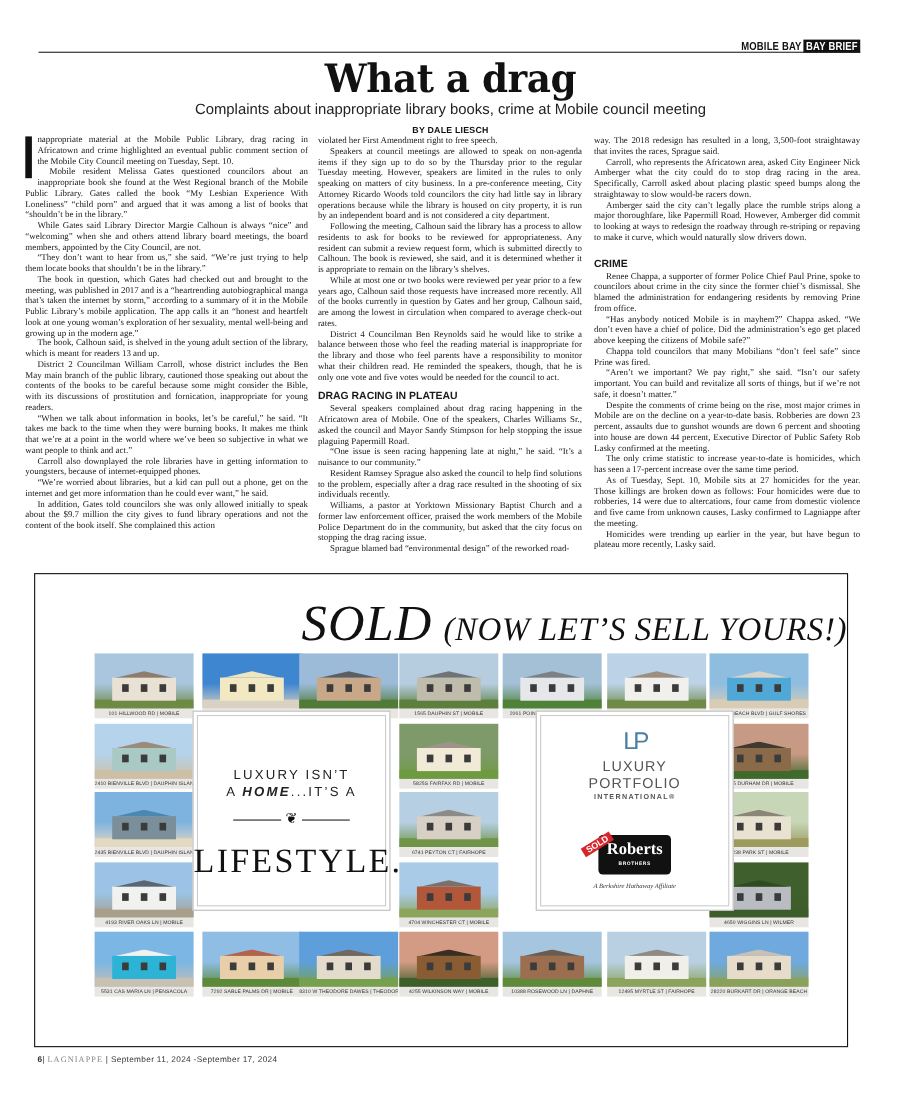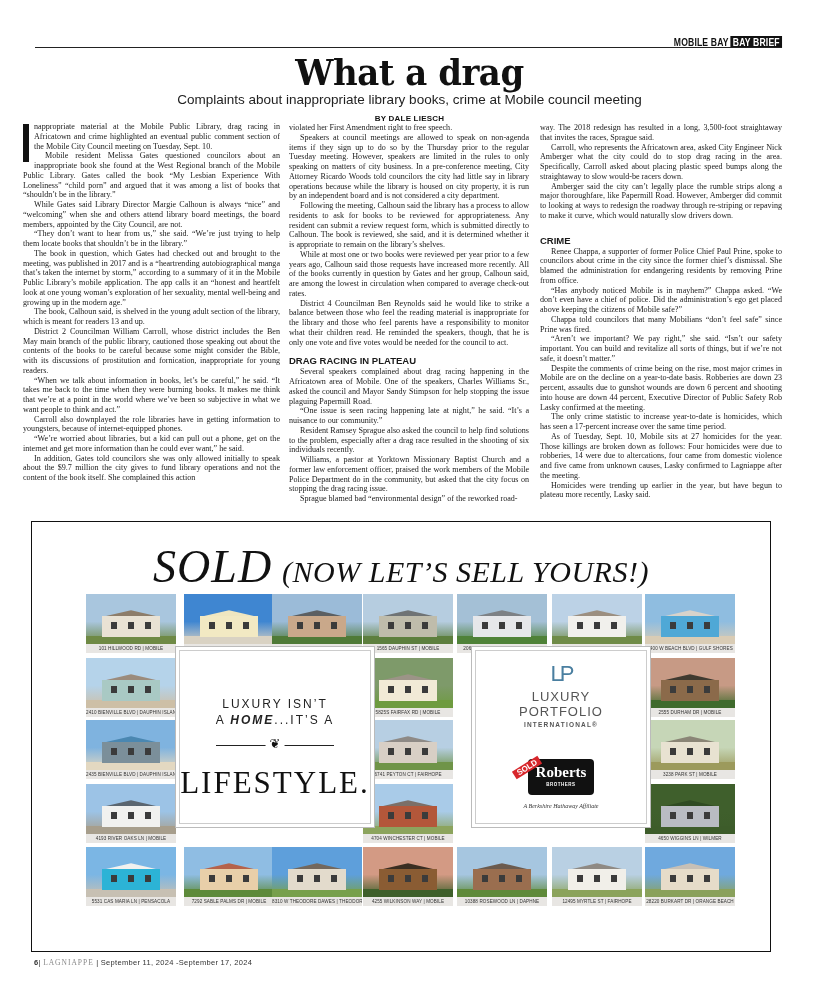--- a/index.html
+++ b/index.html
@@ -13,21 +13,21 @@
   .byline{position:absolute;left:282px;width:255px;top:114px;text-align:center;font-family:"Liberation Sans",sans-serif;font-weight:bold;font-size:8px;letter-spacing:0.2px;}
   .col{position:absolute;top:122px;font-size:8.1px;line-height:9.75px;text-align:justify;color:#1a1a1a;}
   .col p{margin:0;text-indent:11px;}
   .col p.noindent{text-indent:0;}
   .col h3{margin:8px 0 1px 0;font-family:"Liberation Sans",sans-serif;font-weight:bold;font-size:9.5px;line-height:11px;}
   .col1{left:23px;width:257px;}
   .col2{left:289px;width:240px;top:123px;}
   .col3{left:540px;width:242px;top:123px;}
   .dropcap{float:left;width:6px;height:38px;background:#111;margin:2px 5px 0 0;}
   .ad{position:absolute;left:31px;top:521px;width:740px;height:431px;border:1.5px solid #111;box-sizing:border-box;}
-  .ad-title{position:absolute;left:0;right:0;top:18px;text-align:center;font-family:"Liberation Serif",serif;font-style:italic;color:#111;white-space:nowrap;}
+  .ad-title{position:absolute;left:0;right:0;top:18px;text-align:right;font-family:"Liberation Serif",serif;font-style:italic;color:#111;white-space:nowrap;}
   .ad-title .big{font-size:46px;letter-spacing:1px;}
   .ad-title .small{font-size:30px;letter-spacing:0.5px;margin-left:10px;}
   .tile{position:absolute;width:90px;}
   .tile .photo{width:90px;height:50px;position:relative;overflow:hidden;}
   .tile .cap{height:9px;background:#e8e6e3;font-family:"Liberation Sans",sans-serif;font-size:4.6px;line-height:9px;text-align:center;color:#333;white-space:nowrap;overflow:hidden;letter-spacing:0.1px;}
   .house{position:absolute;left:18%;right:18%;bottom:14%;height:42%;}
   .roof{position:absolute;left:-6%;right:-6%;top:-28%;height:30%;clip-path:polygon(8% 100%,50% 0,92% 100%);}
   .grass{position:absolute;left:0;right:0;bottom:0;height:16%;}
   .win{position:absolute;top:30%;width:10%;height:30%;background:#3b3b3b;}
   .center-panel{position:absolute;border:1px solid #bbb;background:#fff;box-sizing:border-box;}
@@ -383,31 +383,31 @@
             <div class="roof" style="background: rgb(199, 192, 182);"></div>
             <div class="win" style="left:15%"></div>
             <div class="win" style="left:45%"></div>
             <div class="win" style="left:75%"></div>
           </div>
         </div>
         <div class="cap">28220 BURKART DR | ORANGE BEACH</div>
       </div>
     </div>
 
-  <div class="center-panel" style="left:143px;top:124px;width:200px;height:182px;">
+  <div class="center-panel" style="left:143px;top:124px;width:180px;height:182px;">
     <div class="inner"></div>
     <div class="lux1" style="top:50px;">LUXURY ISN’T</div>
     <div class="lux1" style="top:66px;"><span>A </span><b style="font-style:italic;">HOME</b><span>...IT’S A</span></div>
     <div class="flourish" style="top:98px;">
         <span class="orn">❦</span>
       </div>
     <div class="lifestyle" style="top:118px;">LIFESTYLE.</div>
   </div>
 
-  <div class="center-panel" style="left:439px;top:124px;width:180px;height:182px;">
+  <div class="center-panel" style="left:455px;top:124px;width:180px;height:182px;">
     <div class="inner"></div>
     <div class="lpi-mark" style="top:14px;">LP</div>
     <div class="lpi" style="top:42px;font-size:13px;letter-spacing:1px;">LUXURY</div>
     <div class="lpi" style="top:57px;font-size:13px;letter-spacing:1px;">PORTFOLIO</div>
     <div class="lpi" style="top:74px;font-size:6.5px;font-weight:bold;letter-spacing:1.2px;">INTERNATIONAL®</div>
     <div class="rb" style="top:112px;">
       <span class="name">Roberts</span>
       <span class="sub">BROTHERS</span>
     </div>
     <div class="sold-tag" style="left:40px;top:116px;">SOLD</div>

